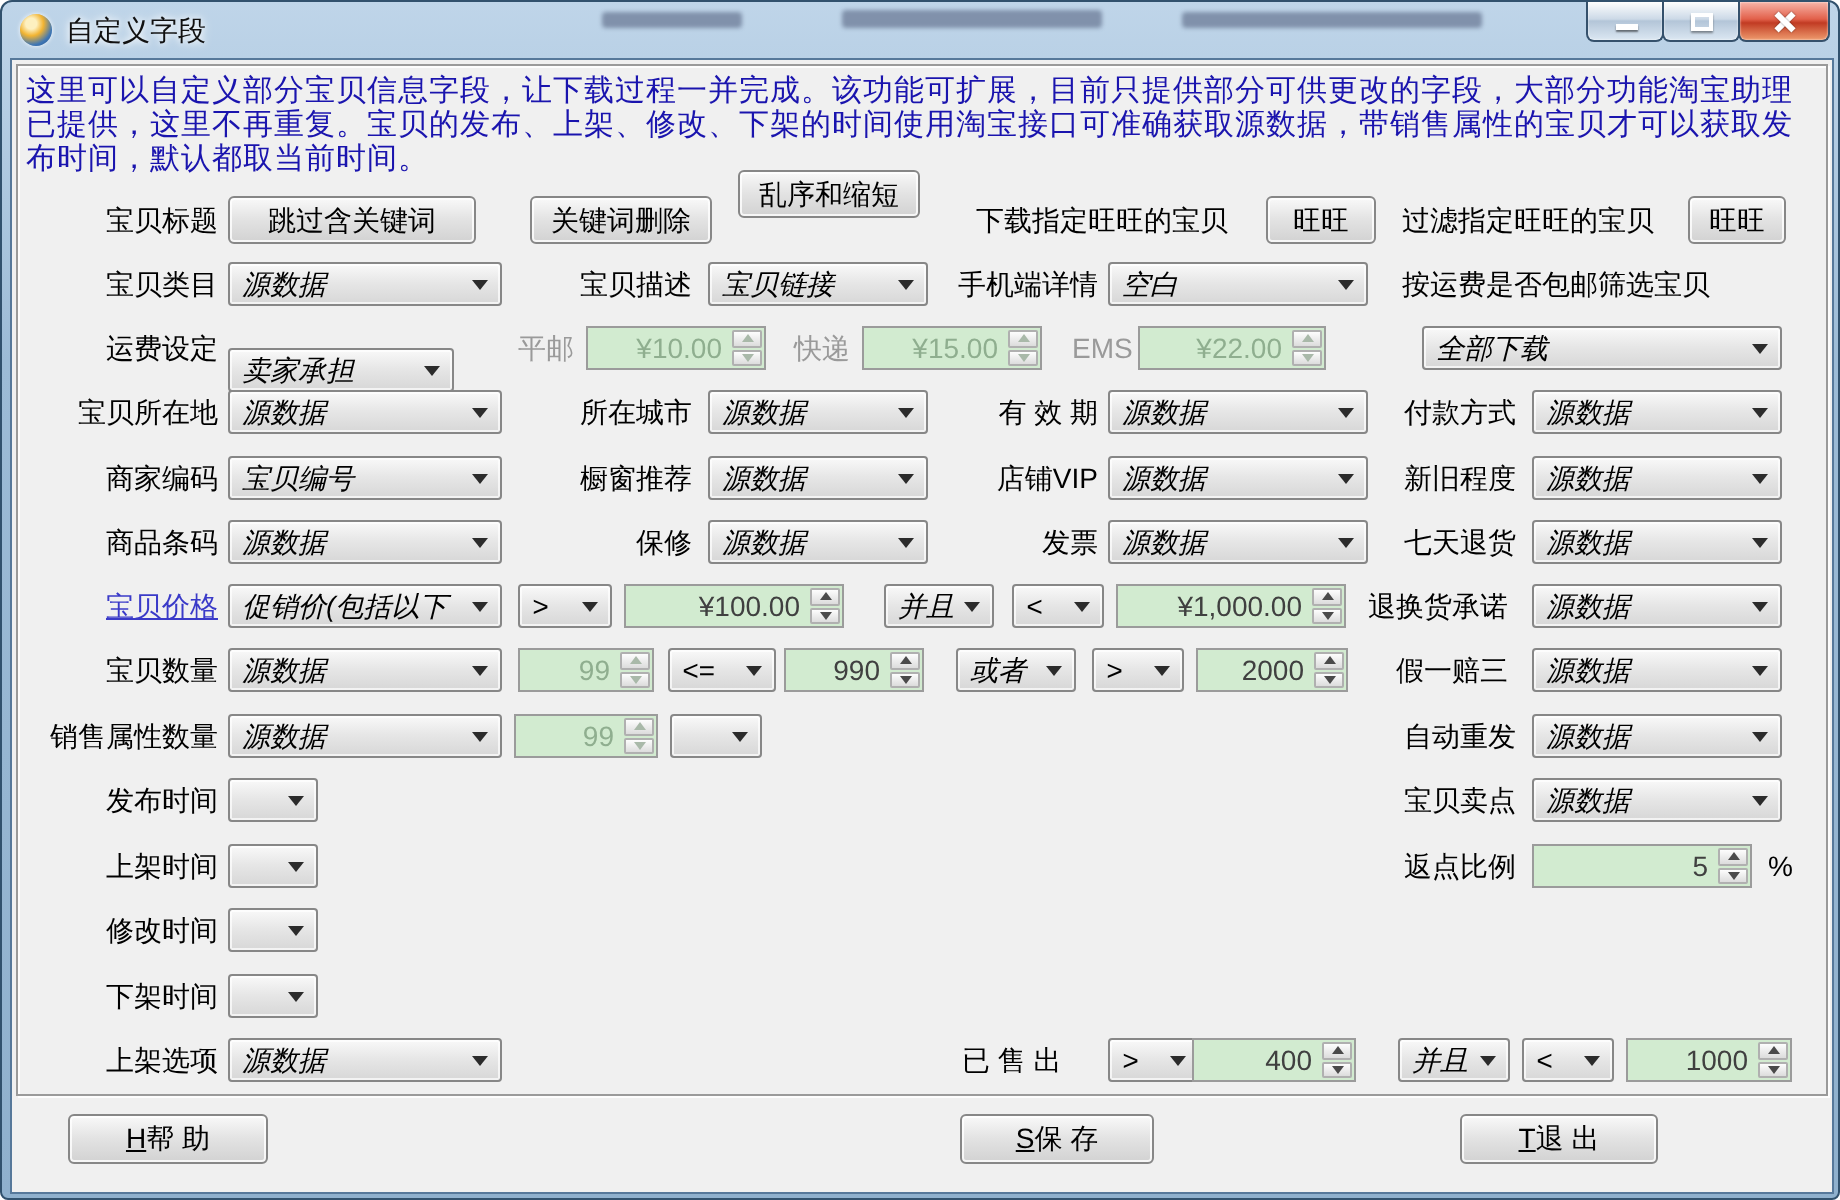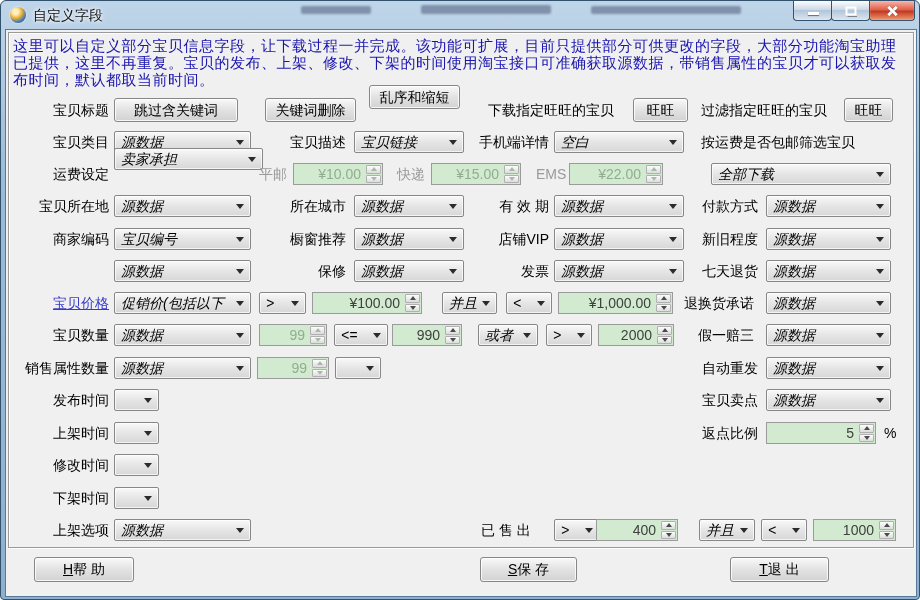--- a/index.html
+++ b/index.html
@@ -117,21 +117,21 @@
       <span class="dd-arrow"></span>
     </div>
   <div class="lbl r" style="left:458px;top:130px;width:90px">手机端详情</div>
   <div class="dd" style="left:553px;top:130px;width:130px">
       <span class="dd-text">空白</span>
       <span class="dd-arrow"></span>
     </div>
   <div class="lbl" style="left:700px;top:130px">按运费是否包邮筛选宝贝</div>
 
   <div class="lbl r" style="left:4px;top:162px;width:104px">运费设定</div>
-  <div class="dd" style="left:113px;top:147px;width:149px">
+  <div class="dd" style="left:113px;top:173px;width:113px">
       <span class="dd-text">卖家承担</span>
       <span class="dd-arrow"></span>
     </div>
   <div class="lbl gray" style="left:258px;top:162px">平邮</div>
   <div class="spin dis" style="left:292px;top:162px;width:90px">
       <span class="spin-text">¥10.00</span>
       <span class="ud">
         <i class="up"></i>
         <i class="dn"></i>
       </span>
@@ -192,20 +192,21 @@
   <div class="dd" style="left:553px;top:227px;width:130px">
       <span class="dd-text">源数据</span>
       <span class="dd-arrow"></span>
     </div>
   <div class="lbl r" style="left:657px;top:227px;width:100px">新旧程度</div>
   <div class="dd" style="left:765px;top:227px;width:125px">
       <span class="dd-text">源数据</span>
       <span class="dd-arrow"></span>
     </div>
 
+  <div class="lbl r" style="left:4px;top:259px;width:104px">商品条码</div>
   <div class="dd" style="left:113px;top:259px;width:137px">
       <span class="dd-text">源数据</span>
       <span class="dd-arrow"></span>
     </div>
   <div class="lbl r" style="left:245px;top:259px;width:100px">保修</div>
   <div class="dd" style="left:353px;top:259px;width:110px">
       <span class="dd-text">源数据</span>
       <span class="dd-arrow"></span>
     </div>
   <div class="lbl r" style="left:458px;top:259px;width:90px">发票</div>

